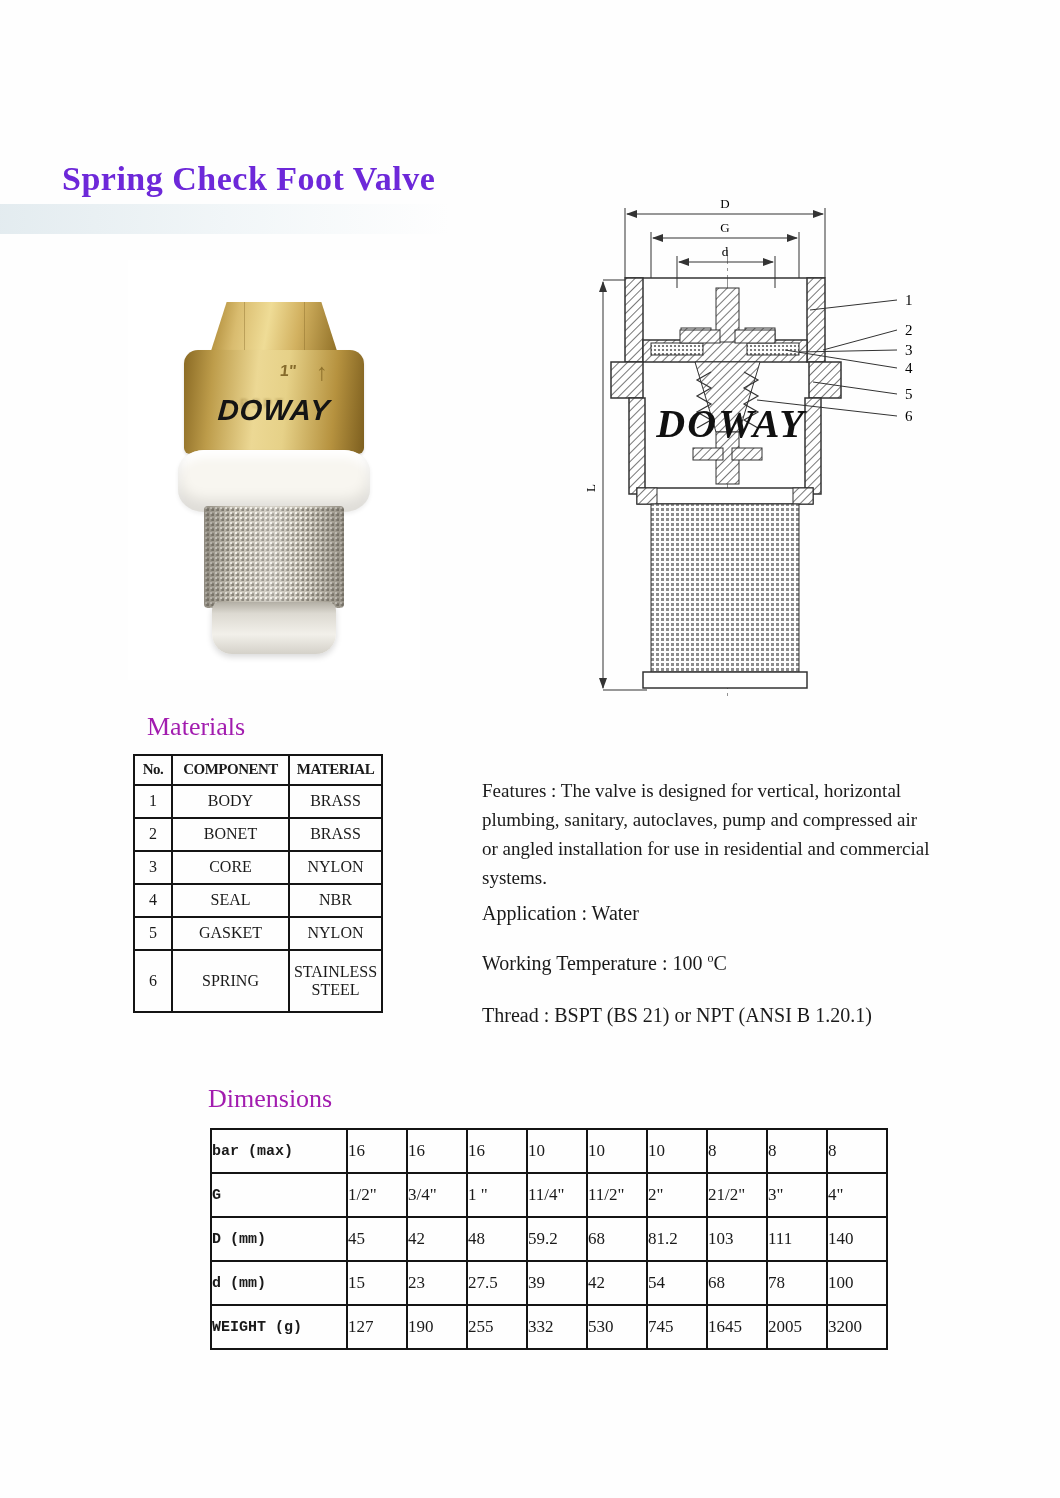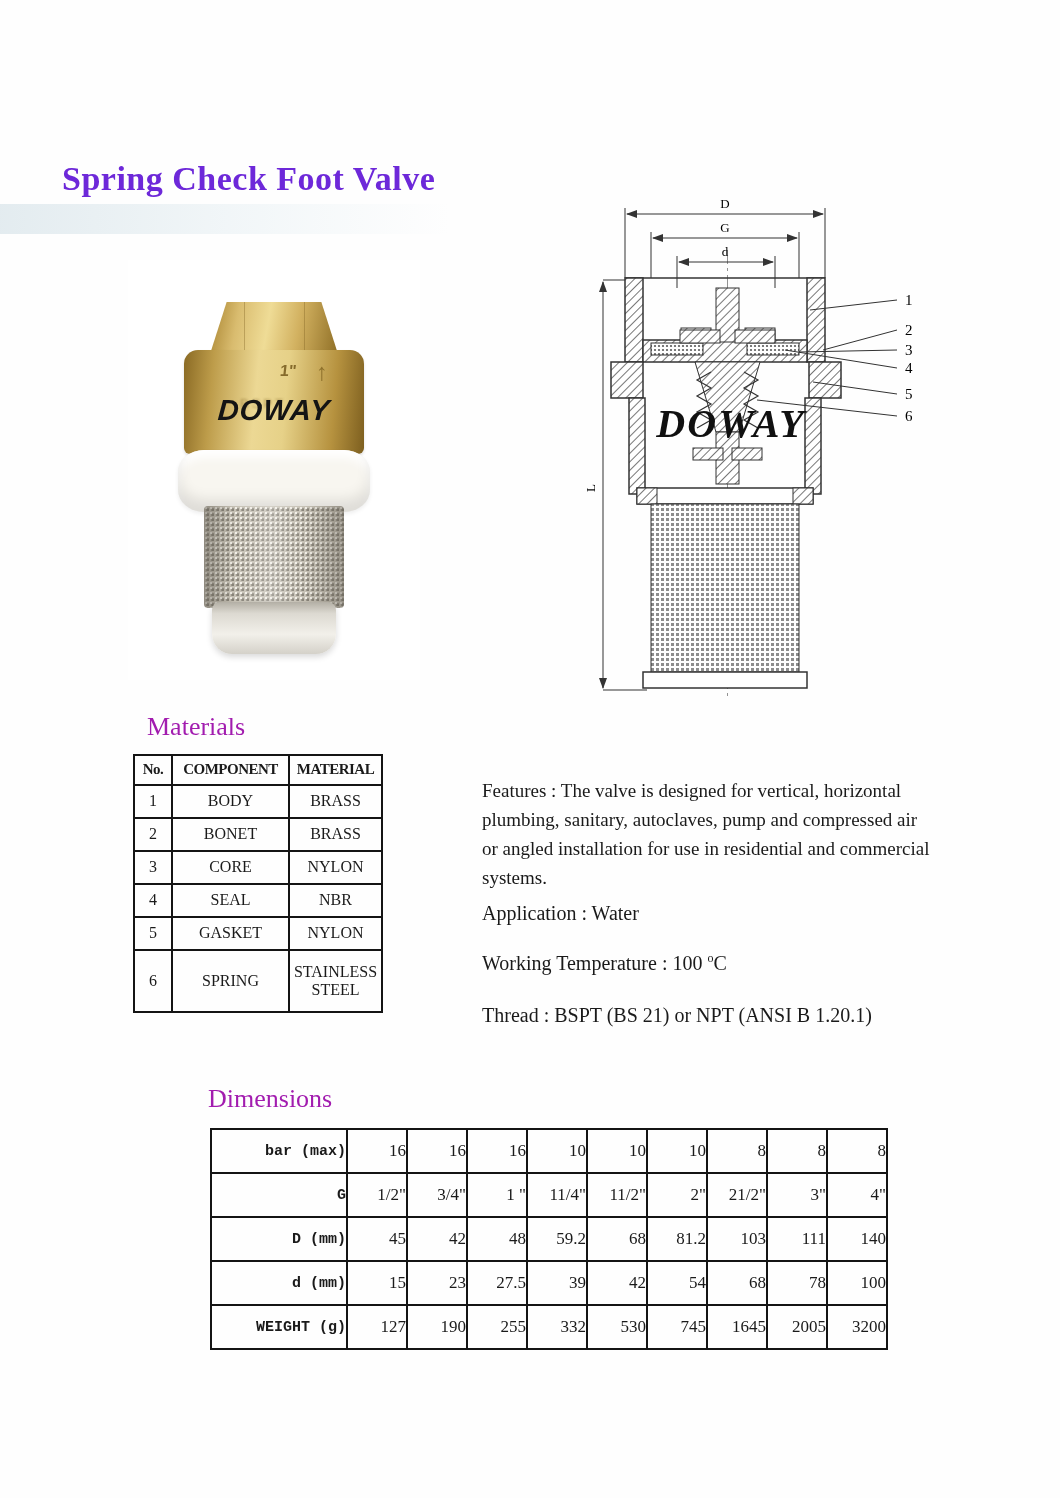--- a/index.html
+++ b/index.html
@@ -90,21 +90,21 @@
   
   .specs{position:absolute;left:482px;top:776px;width:475px;font-size:19px;line-height:29px;}
   .spec-gap{position:absolute;left:482px;font-size:20px;}
   .app-line{top:902px;}
   .temp-line{top:952px;}
   .thread-line{top:1004px;}
   sup{font-size:12px;vertical-align:super;line-height:0;}
   
   .dim-table{position:absolute;left:210px;top:1128px;table-layout:fixed;}
   .dim-table td{
-    border:2px solid #141414;text-align:right;vertical-align:middle;
+    border:2px solid #141414;text-align:left;vertical-align:middle;
     height:42px;font-size:17px;padding:0;
   }
   .dim-table td.lbl{
     width:134px;font-family:"Liberation Mono",monospace;font-size:15px;font-weight:600;
   }
   .dim-table td.val{width:58px;}
   
   .diagram{position:absolute;left:585px;top:192px;}
   .diagram text{font-family:"Liberation Serif",serif;}
   .dwg-watermark{

